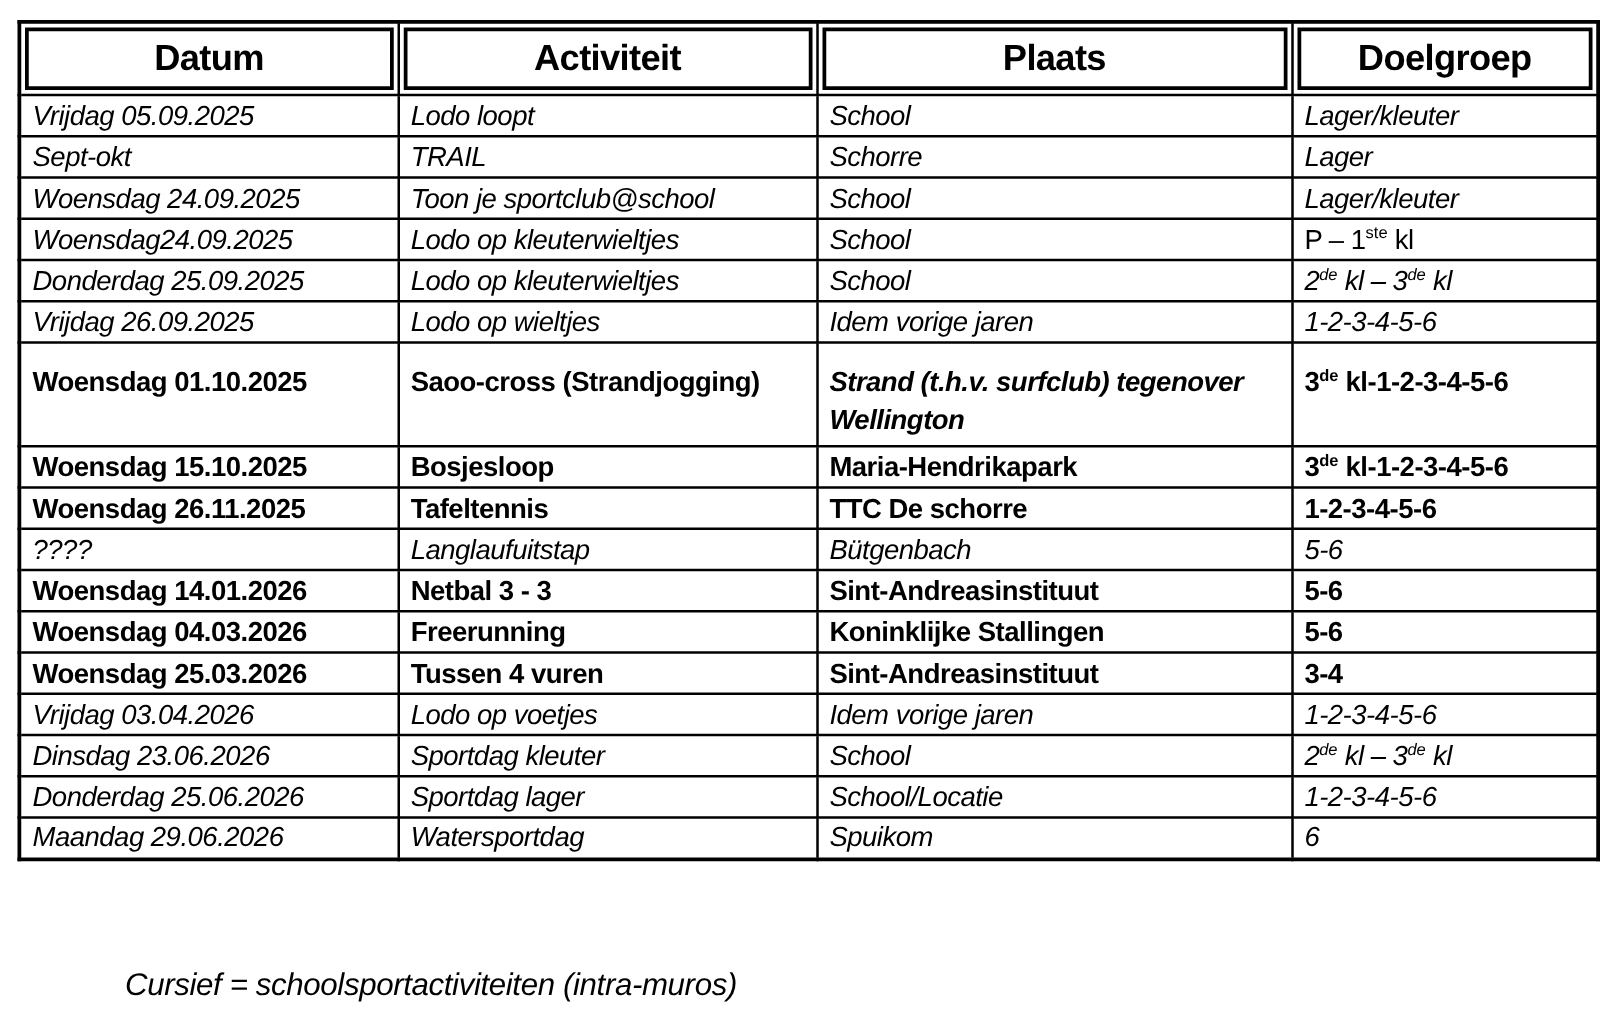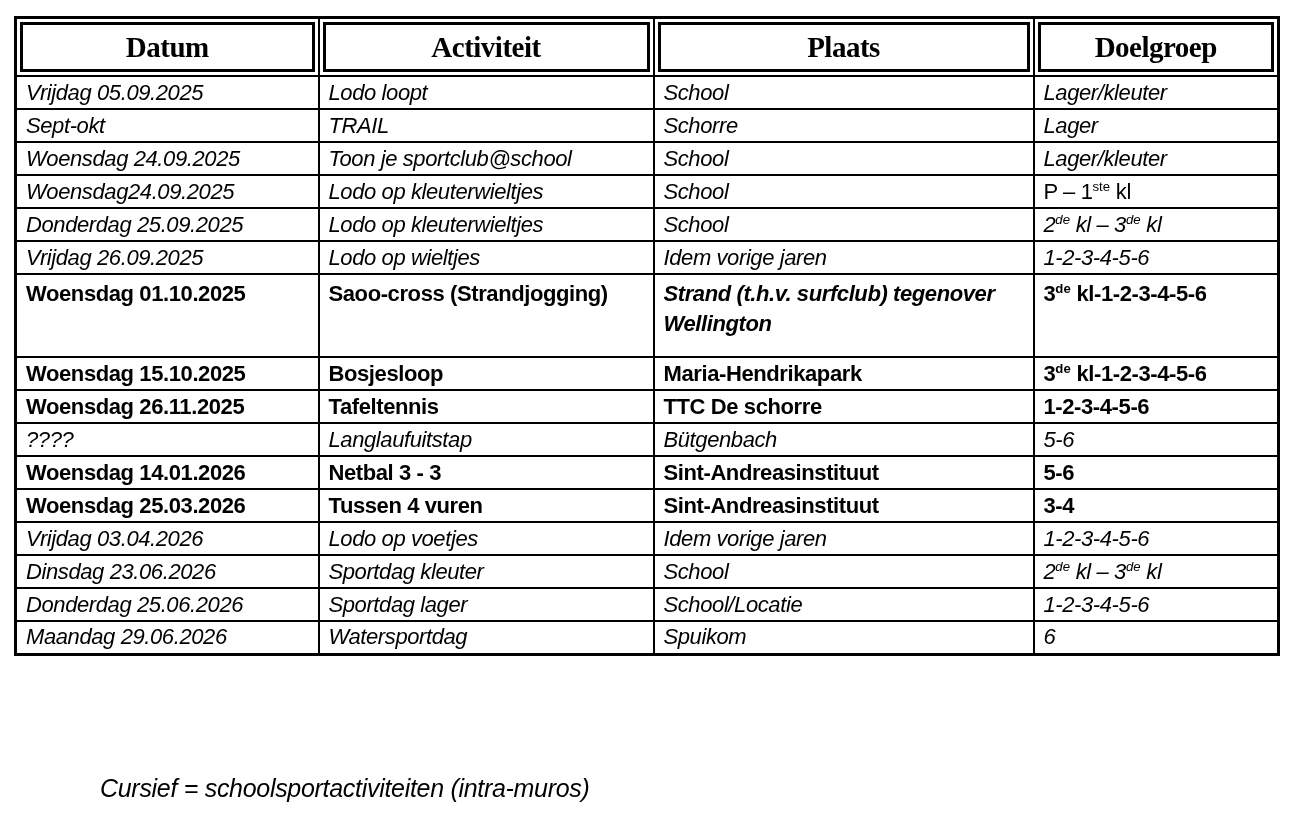--- a/index.html
+++ b/index.html
@@ -26,21 +26,20 @@
     border: 3px solid #000000;
   }
   .schedule th, .schedule td {
     border: 2px solid #000000;
     box-sizing: border-box;
   }
   .schedule th {
     padding: 3px;
     height: 54px;
     vertical-align: middle;
-    font-family: Liberation Serif, serif;
   }
   .hbox {
     border: 3px solid #000000;
     height: 44px;
     display: flex;
     align-items: center;
     justify-content: center;
     font-size: 29px;
     font-weight: bold;
     letter-spacing: -0.5px;
@@ -51,21 +50,21 @@
     font-size: 22px;
     line-height: 30px;
     vertical-align: middle;
     letter-spacing: -0.4px;
     white-space: normal;
     overflow: hidden;
   }
   tr.tall td {
     height: 83px;
     vertical-align: top;
-    padding-top: 4px;
+    padding-top: 16px;
   }
   tr.italic td { font-style: italic; }
   tr.bold td { font-weight: bold; }
   td.upright { font-style: normal !important; }
   td.bold-italic { font-style: italic !important; font-weight: bold !important; }
   sup {
     font-size: 60%;
     line-height: 0;
     vertical-align: super;
     letter-spacing: 0;
@@ -177,20 +176,26 @@
           <td>Bütgenbach</td>
           <td>5-6</td>
         </tr>
         <tr class="bold">
           <td>Woensdag 14.01.2026</td>
           <td>Netbal 3 - 3</td>
           <td>Sint-Andreasinstituut</td>
           <td>5-6</td>
         </tr>
         <tr class="bold">
+          <td>Woensdag 04.03.2026</td>
+          <td>Freerunning</td>
+          <td>Koninklijke Stallingen</td>
+          <td>5-6</td>
+        </tr>
+        <tr class="bold">
           <td>Woensdag 25.03.2026</td>
           <td>Tussen 4 vuren</td>
           <td>Sint-Andreasinstituut</td>
           <td>3-4</td>
         </tr>
         <tr class="italic">
           <td>Vrijdag 03.04.2026</td>
           <td>Lodo op voetjes</td>
           <td>Idem vorige jaren</td>
           <td>1-2-3-4-5-6</td>

